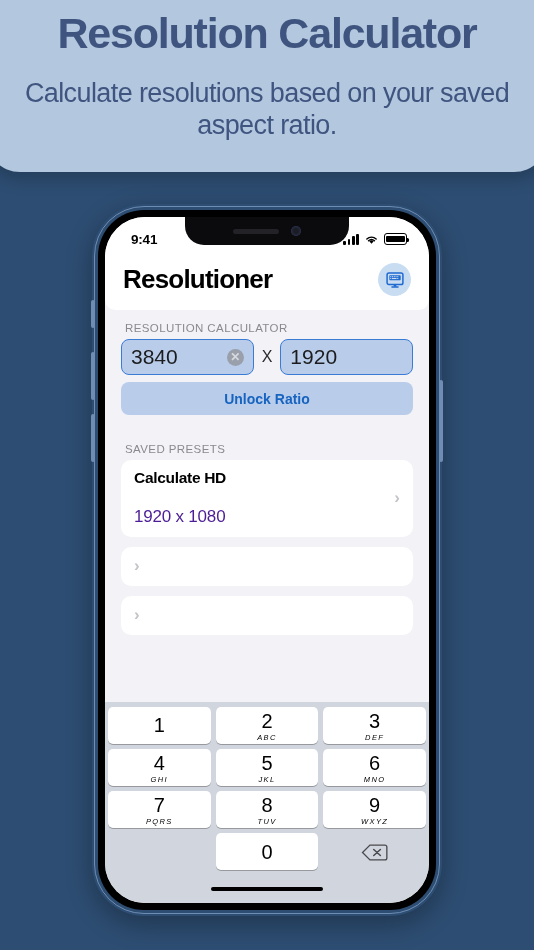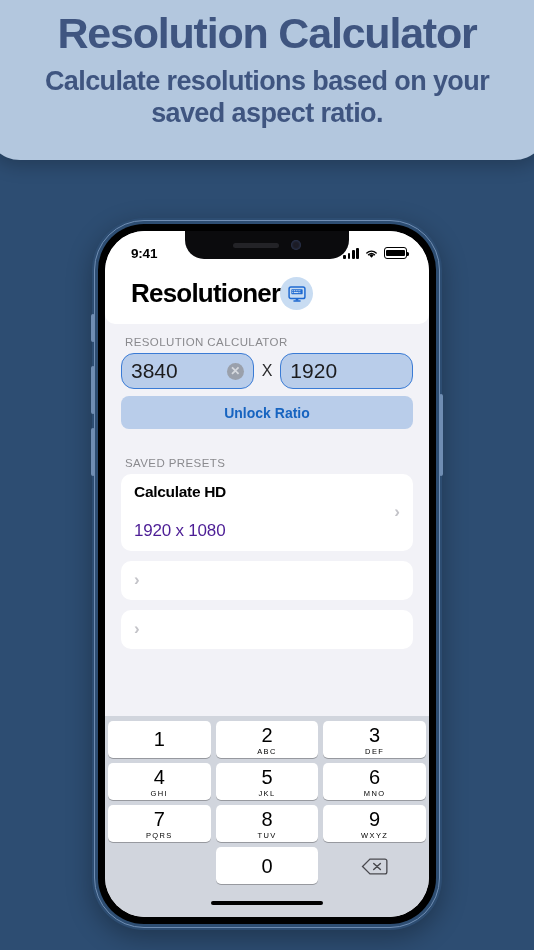--- a/index.html
+++ b/index.html
@@ -26,33 +26,33 @@
     box-shadow: 0 6px 18px rgba(0,0,0,0.22);
   }
   .banner-title {
     font-size: 43px;
     font-weight: bold;
     color: #3f5580;
     letter-spacing: -1.2px;
     line-height: 1.08;
   }
   .banner-sub {
-    margin-top: 10px;
+    margin-top: 22px;
     font-size: 27px;
-    font-weight: bold;
+    font-weight: normal;
     color: #3f5580;
     letter-spacing: -0.6px;
     line-height: 1.18;
   }
 
   
   .phone {
     position: absolute;
     left: 92px;
-    top: 218px;
+    top: 204px;
     width: 350px;
     height: 712px;
     background: #2d4d72;
     border-radius: 52px;
     padding: 5px;
     box-shadow: 0 8px 26px rgba(0,0,0,0.3);
   }
   .phone-band {
     position: absolute;
     inset: 2px;
@@ -120,22 +120,22 @@
   }
   .battery::after {
     content: ""; position: absolute; right: -3.2px; top: 3.4px;
     width: 2px; height: 4.2px; background: #000; border-radius: 0 1.5px 1.5px 0;
   }
   .battery span { display: block; height: 100%; background: #000; border-radius: 1px; }
 
   
   .navbar {
     background: #fff;
-    padding: 8px 26px 14px;
-    display: flex; align-items: center; 
+    padding: 8px 18px 14px;
+    display: flex; align-items: center; justify-content: space-between;
     border-radius: 0 0 10px 10px;
     position: relative; z-index: 5;
   }
   .app-title { font-size: 26px; font-weight: bold; color: #000; letter-spacing: -0.8px; }
   .kbd-btn {
     width: 33px; height: 33px; border-radius: 50%;
     background: #c8dcf2;
     display: flex; align-items: center; justify-content: center;
   }
 
@@ -145,21 +145,21 @@
     font-size: 11.5px; color: #8a8a8e; letter-spacing: 0.4px;
     padding: 0 4px 5px;
   }
 
   .calc-row { display: flex; align-items: center; gap: 7px; }
   .field {
     flex: 1;
     height: 36px;
     background: #b9cdea;
     border: 1.6px solid #3a7bd5;
-    border-radius: 13px;
+    border-radius: 8px;
     display: flex; align-items: center;
     padding: 0 9px;
     position: relative;
   }
   .field-val { font-size: 21px; color: #1c1c1e; letter-spacing: 0px; flex: 1; }
   .clear-btn {
     width: 17px; height: 17px; border-radius: 50%;
     background: #9aa0ab;
     display: flex; align-items: center; justify-content: center;
     color: #d6d9de; font-size: 12px; line-height: 1; font-weight: bold;
@@ -199,21 +199,21 @@
     flex: 1;
     height: 37px;
     background: #fff;
     border-radius: 5px;
     box-shadow: 0 1px 0 rgba(0,0,0,0.28);
     display: flex; flex-direction: column;
     align-items: center; justify-content: center;
     padding-top: 1px;
   }
   .key-num { font-size: 20px; color: #000; line-height: 1; }
-  .key-sub { font-size: 7.5px; color: #000; letter-spacing: 1.4px; margin-top: 2px; }
+  .key-sub { font-size: 7.5px; color: #000; letter-spacing: 1.4px; margin-top: 2px; font-style: italic; }
   .key.blank { background: transparent; box-shadow: none; }
   .key.del   { background: transparent; box-shadow: none; }
   .home-bar {
     height: 28px;
     display: flex; align-items: center; justify-content: center;
   }
   .home-bar span {
     width: 112px; height: 4px; background: #000; border-radius: 3px;
   }
 </style>

